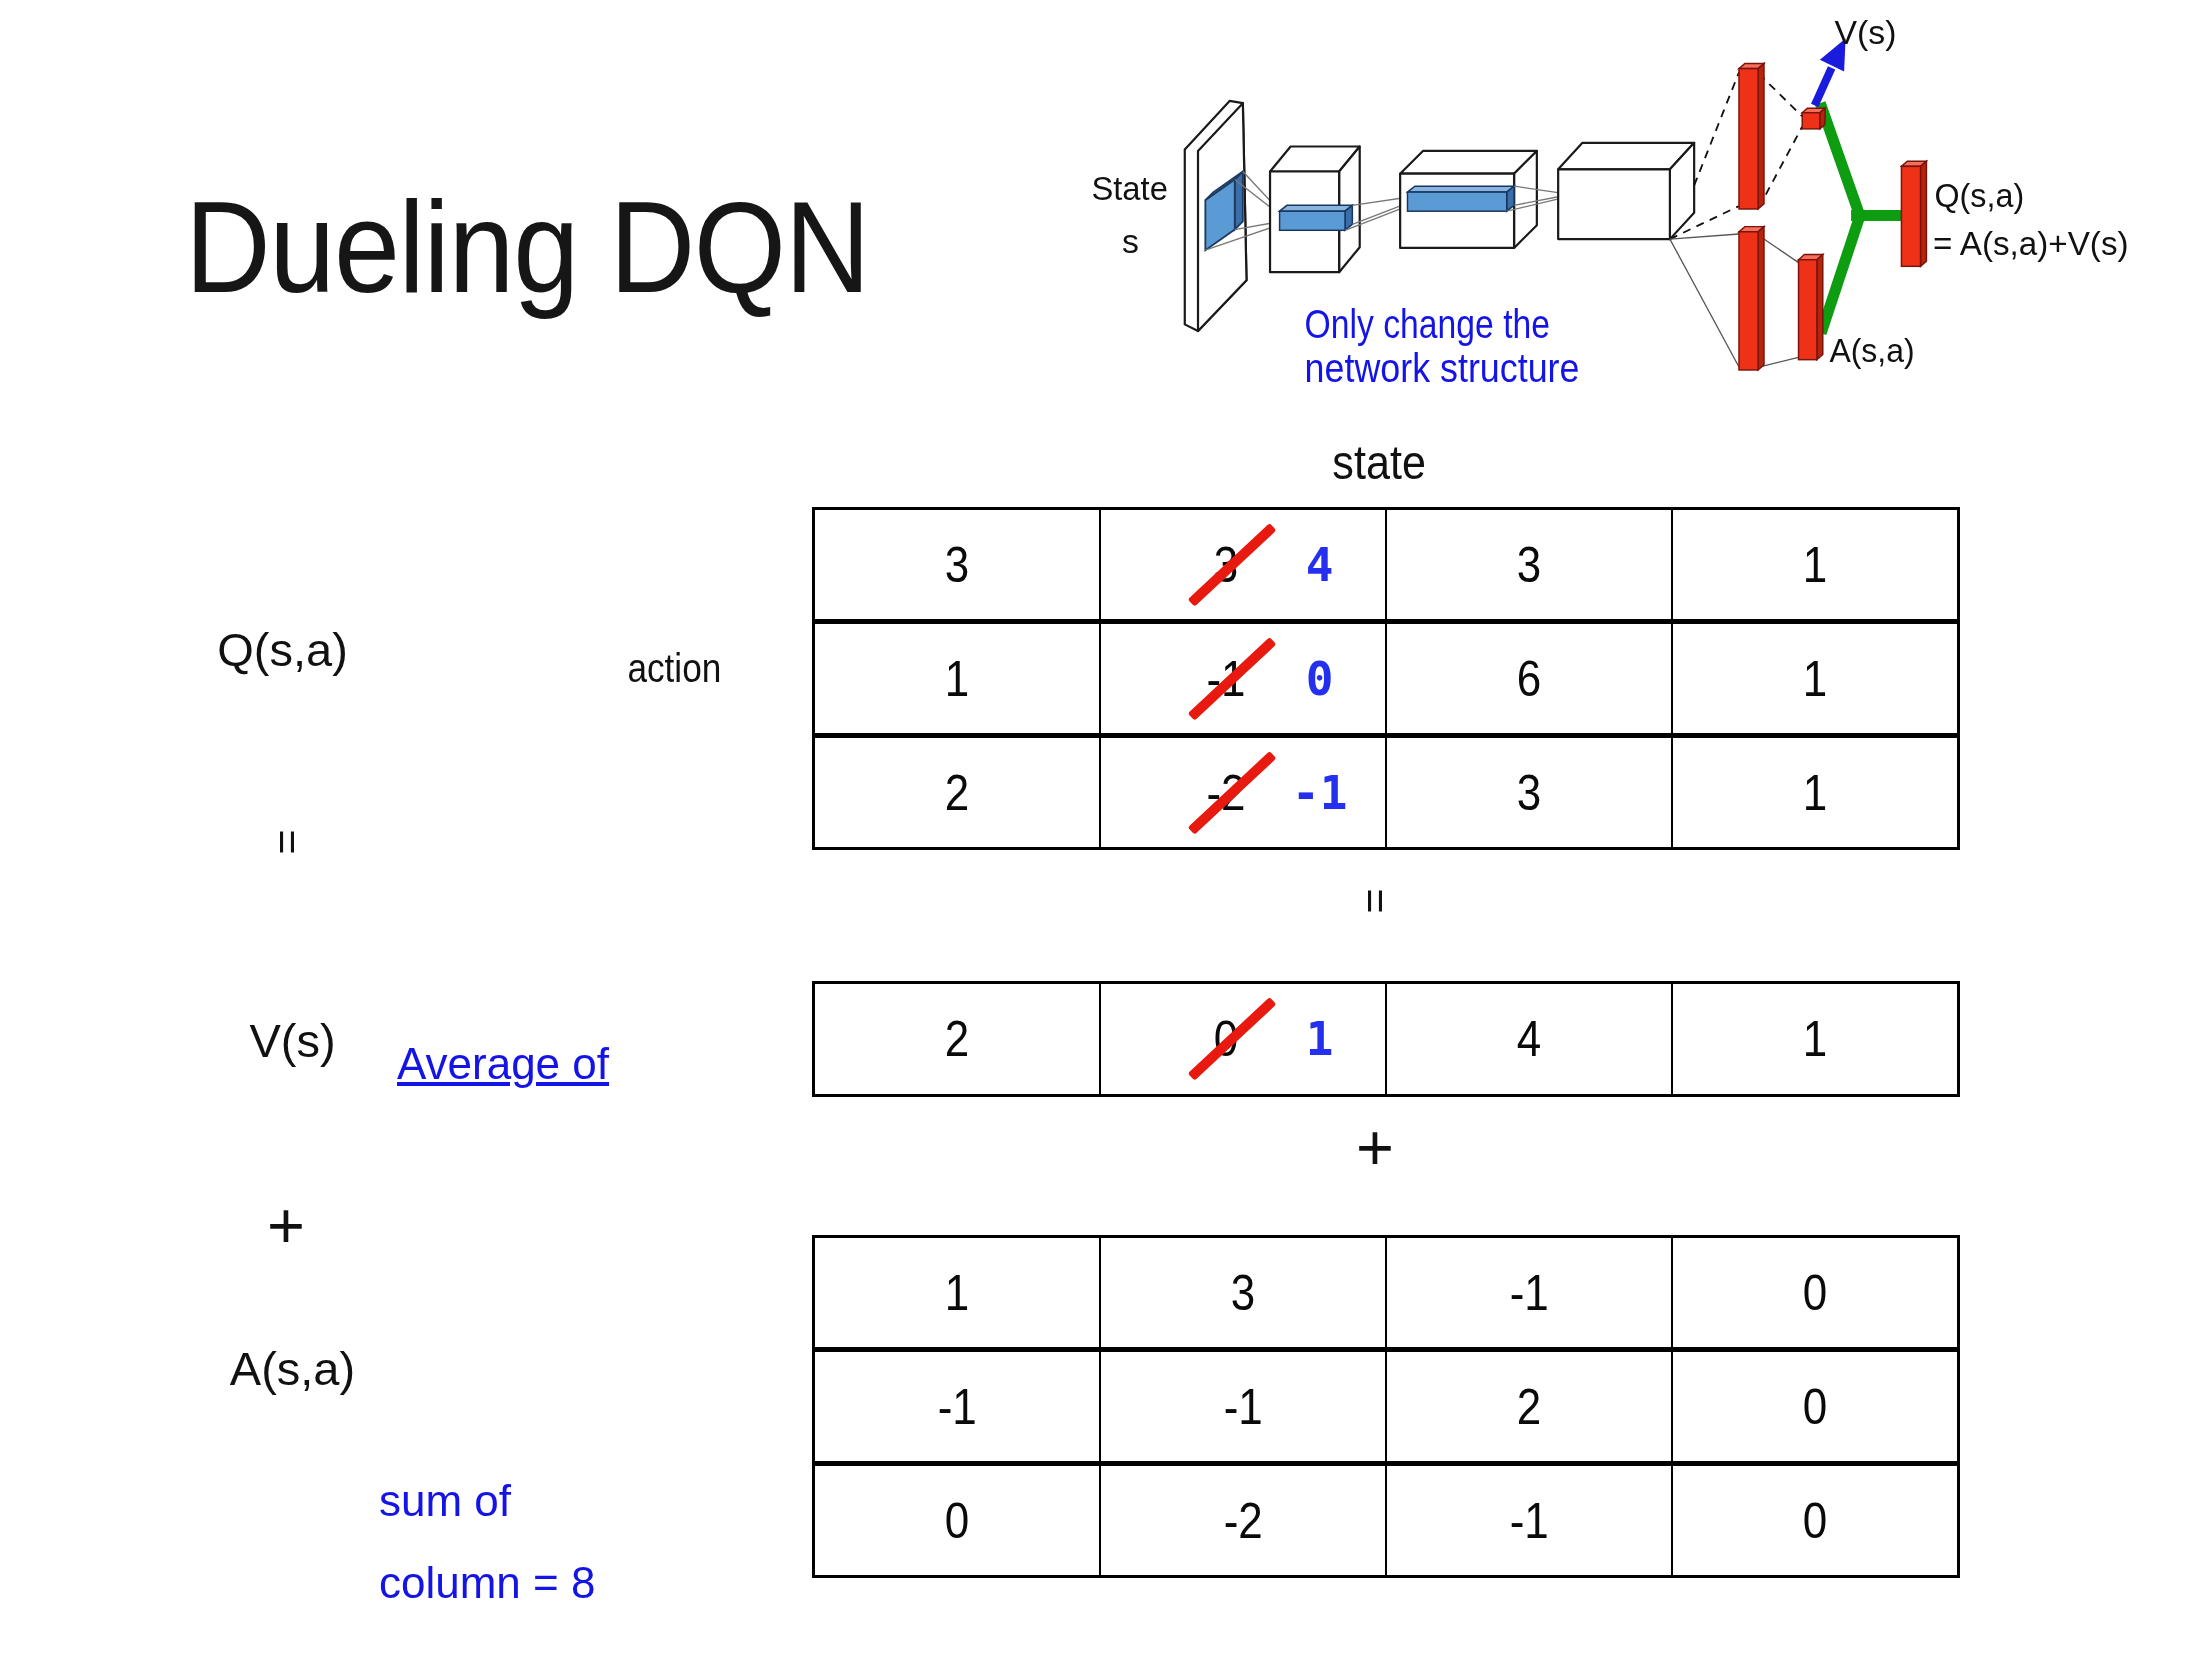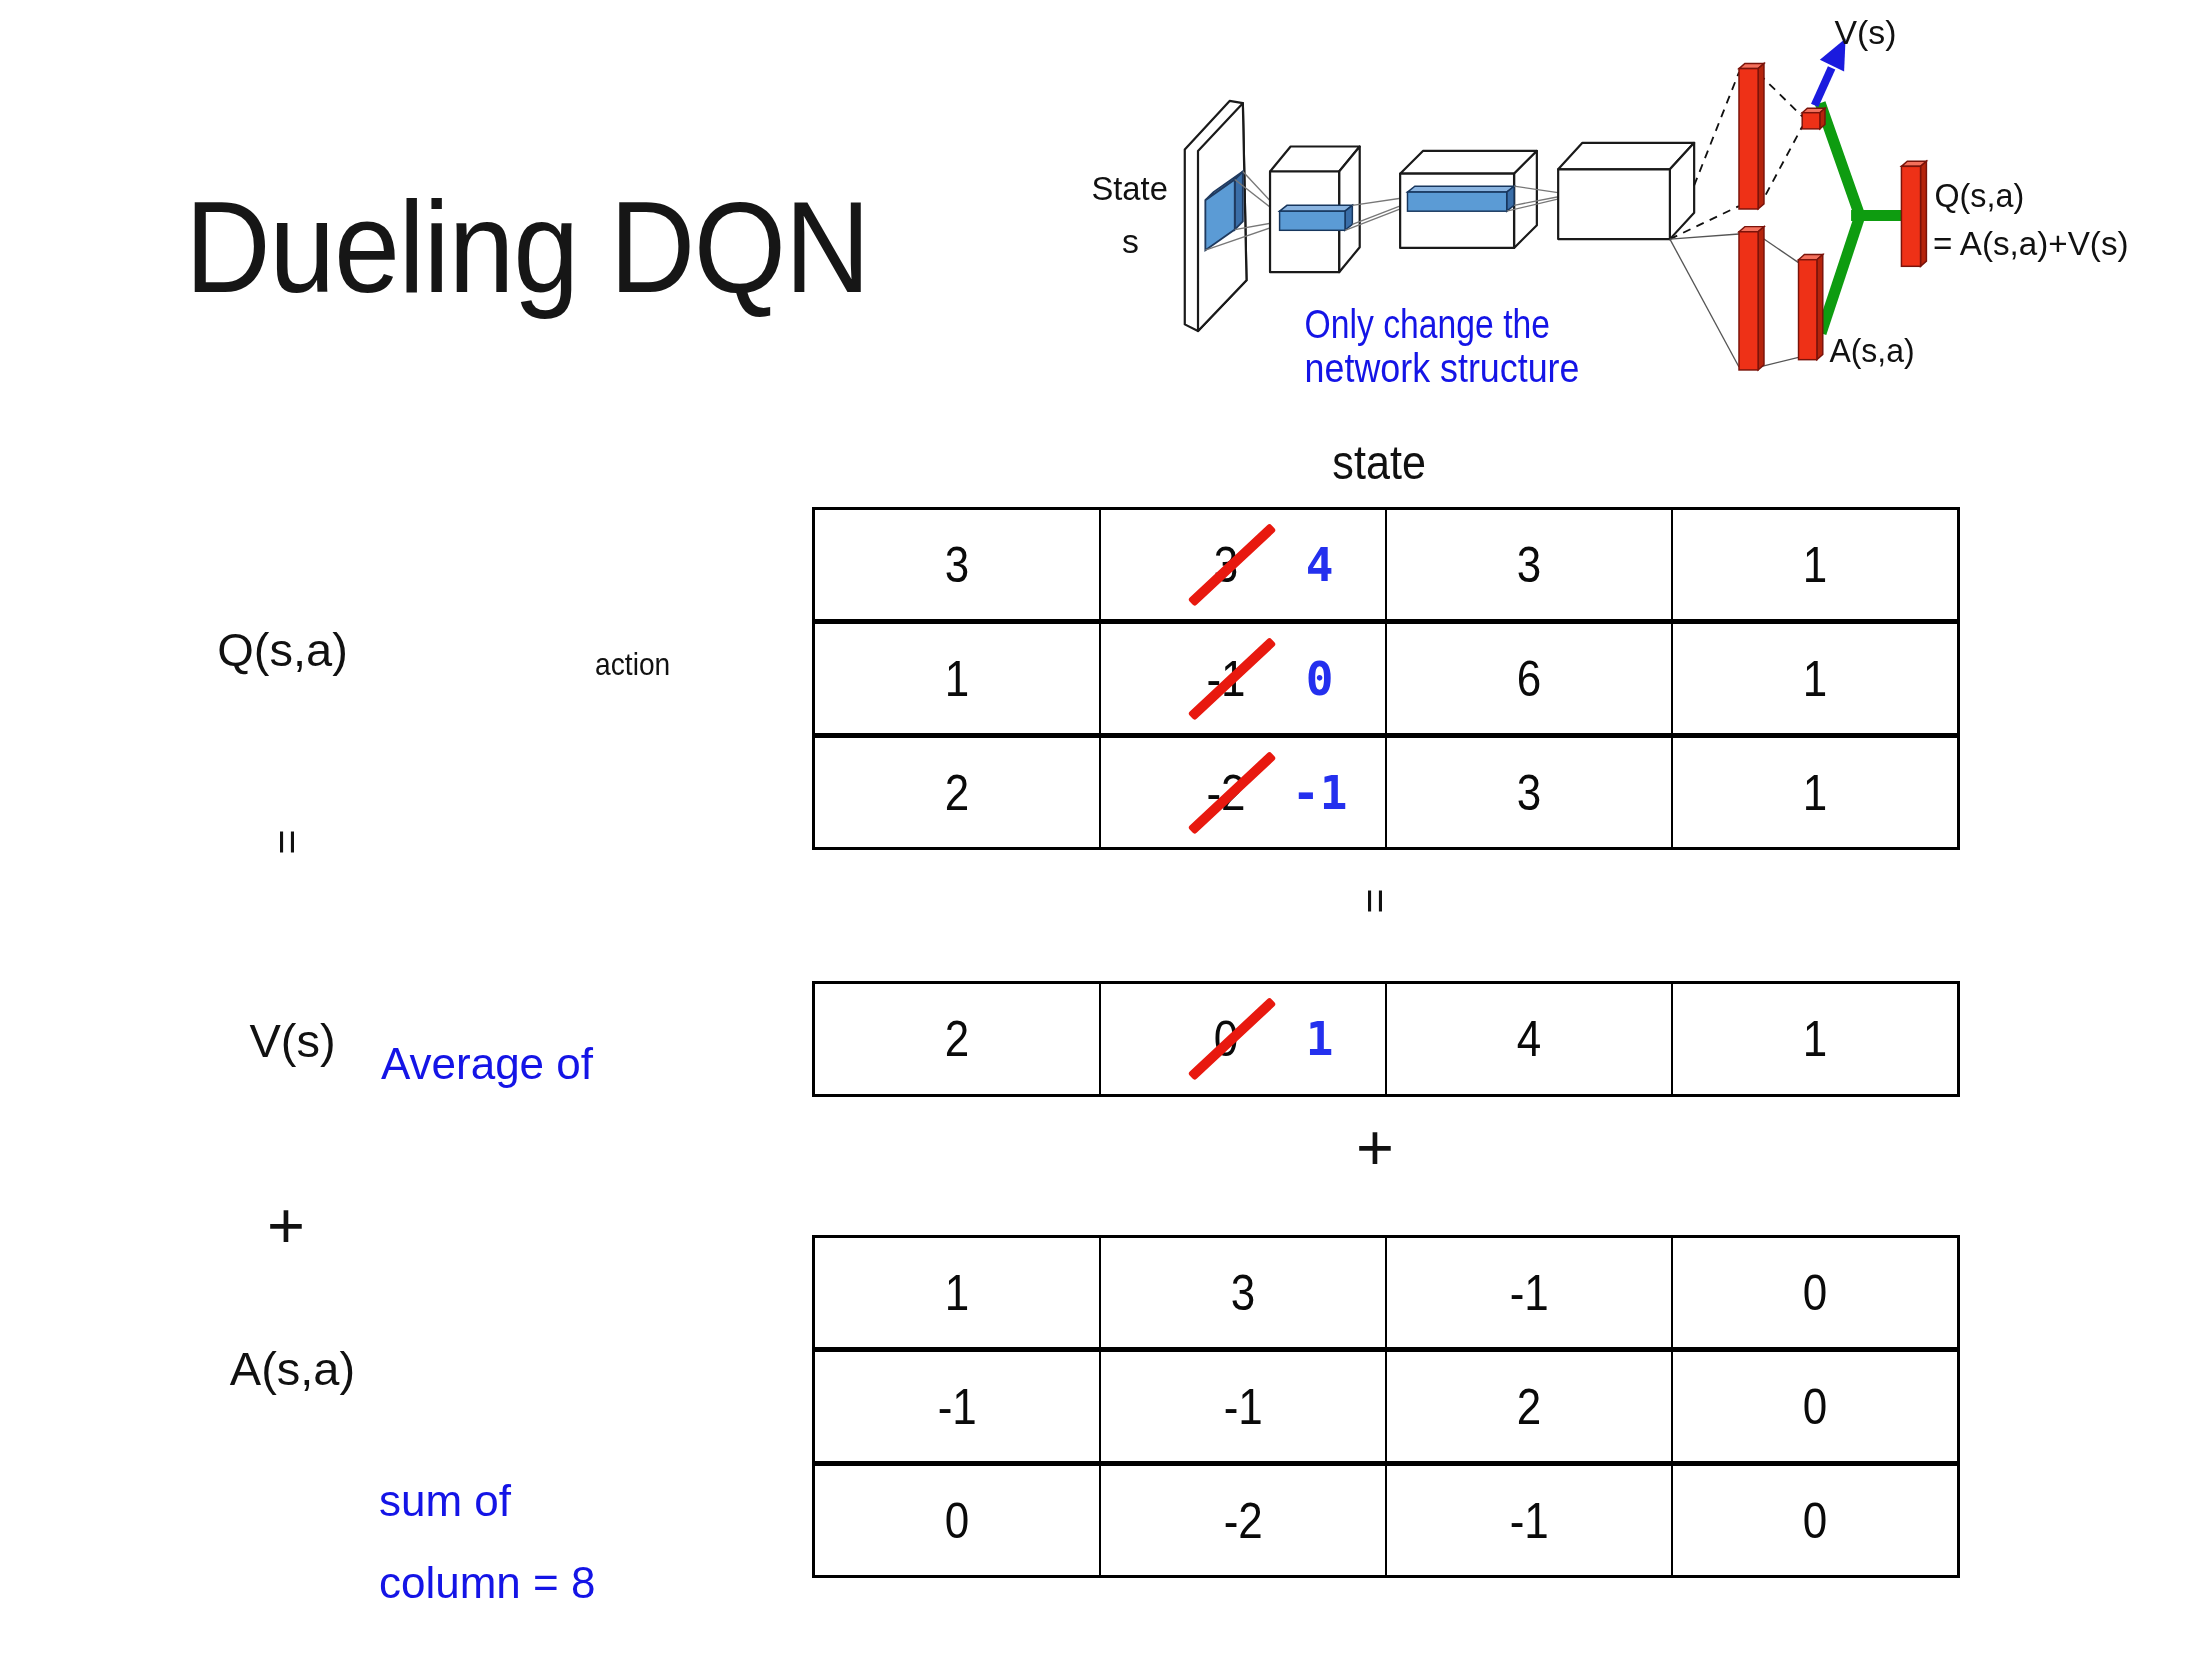--- a/index.html
+++ b/index.html
@@ -20,25 +20,25 @@
 
   .q-lbl   { left:172px; top:622px;  width:221px; font-size:47px; text-align:center; }
   .v-lbl   { left:197px; top:1013px; width:191px; font-size:47px; text-align:center; }
   .a-lbl   { left:182px; top:1341px; width:221px; font-size:47px; text-align:center; }
   .plus-left { left:183px; top:1188px; width:206px; font-size:65px; text-align:center; }
   .plus-mid  { left:1272px; top:1110px; width:206px; font-size:65px; text-align:center; }
   .rot { transform:translate(-50%,-50%) rotate(90deg); font-size:43px; }
   .eq-left { left:287px;  top:842px; }
   .eq-mid  { left:1375px; top:901px; }
 
-  .action-lbl { left:590px; top:646px; width:217px; font-size:32px; text-align:left; }
+  .action-lbl { left:566px; top:646px; width:217px; font-size:40px; text-align:center; }
   .state-lbl  { left:1232px; top:434px; width:294px; font-size:49px; text-align:center; }
 
   .blue-note { color:#1414e6; font-size:44px; line-height:82px; }
-  .avg-note { left:381px; top:1023px; }
+  .avg-note { left:397px; top:1023px;text-decoration:underline; }
   .sum-note { left:379px; top:1460px; }
   .blue-note span { display:block; }
 
   
   .tbl { position:absolute; left:812px; border:3.7px solid #000; background:#fff; }
   .trow { display:flex; height:109px; }
   .trow + .trow { border-top:5.1px solid #000; }
   .tcell { width:284px; position:relative; display:flex; align-items:center; justify-content:center; }
   .tcell + .tcell { border-left:2.9px solid #000; }
   .num { font-size:50px; color:#0a0a0a; transform:scaleX(0.88); }

